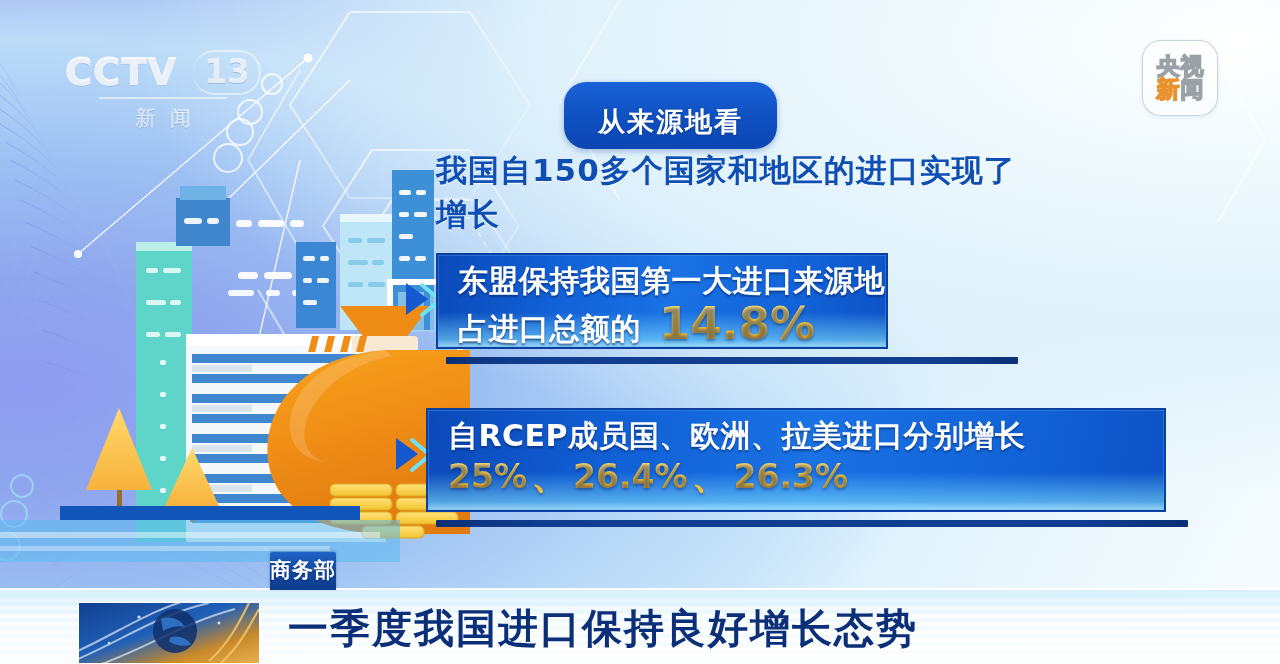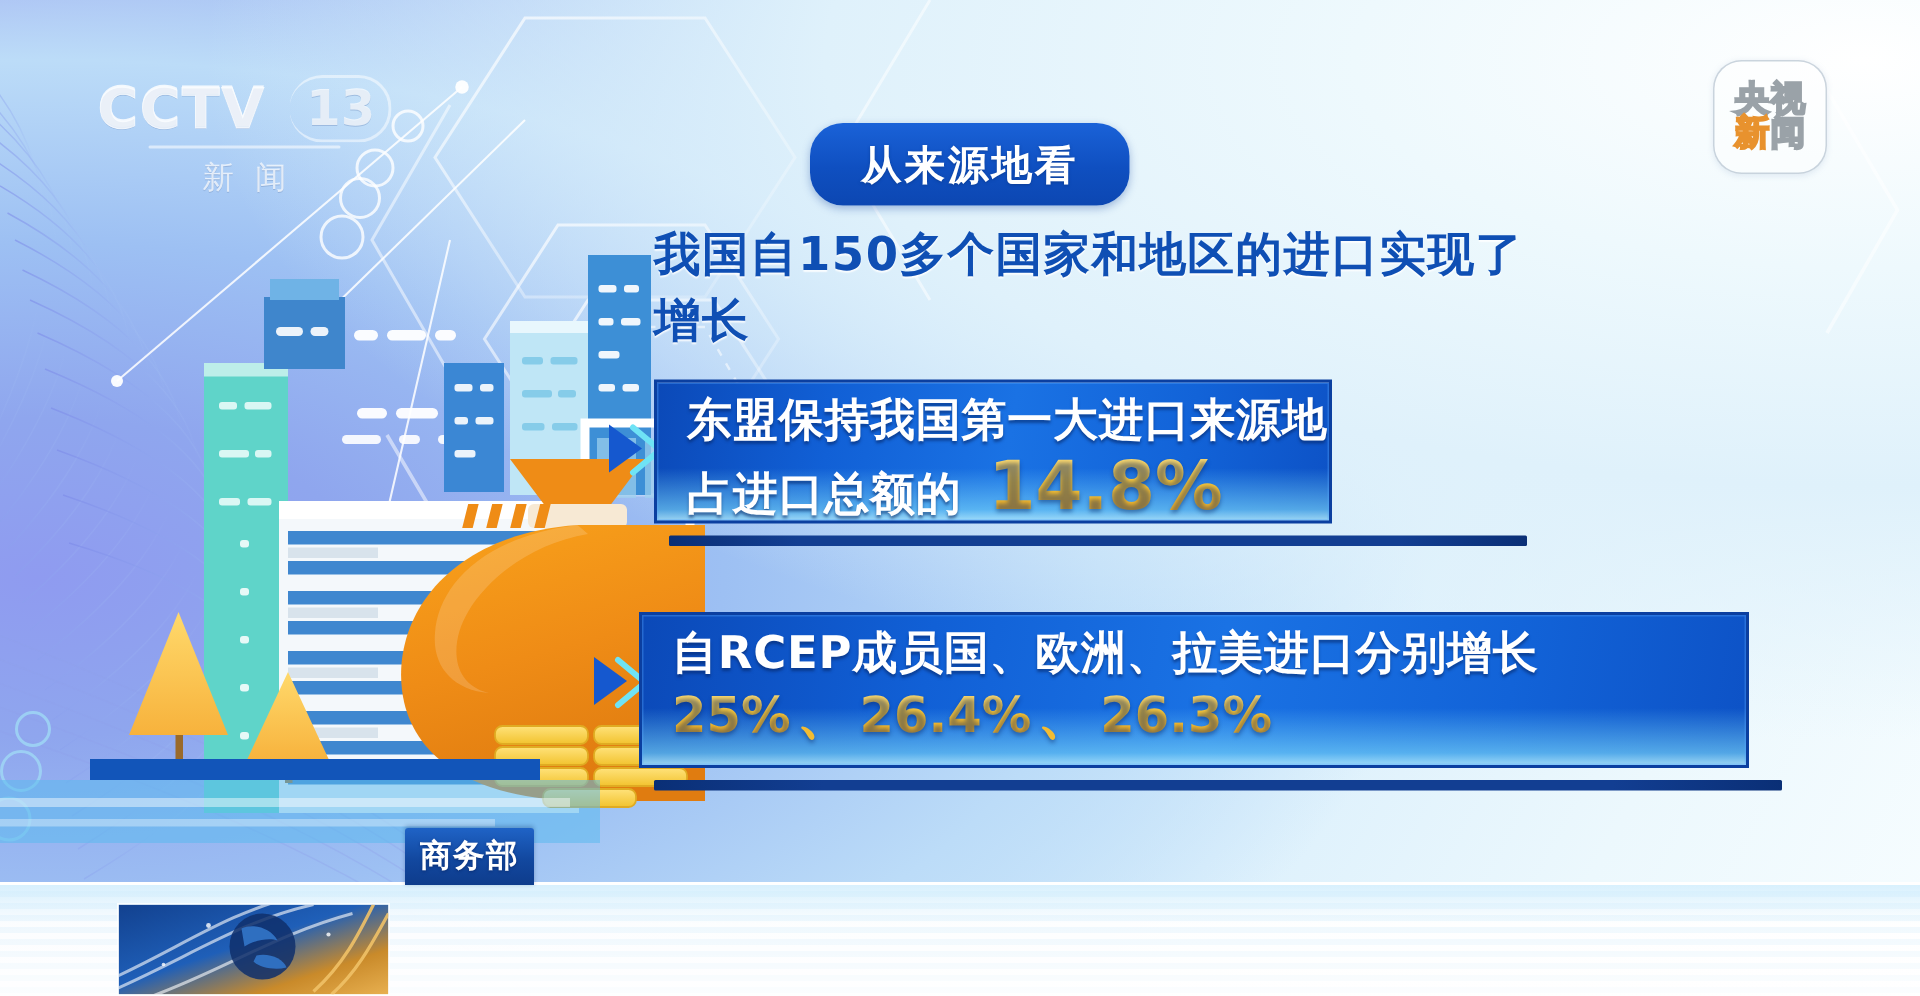--- a/index.html
+++ b/index.html
@@ -72,22 +72,22 @@
     font-size:23px;font-weight:700;
     color:transparent;-webkit-text-stroke:1.6px #9aa2a8;
     letter-spacing:0;
   }
   .app-badge .ch.hl{
     color:#e8922e;-webkit-text-stroke:1.6px #e8922e;
   }
 
   
   .head-pill{
-    position:absolute;left:540px;top:82px;
-    padding:10px 34px 9px;border-radius:22px;
+    position:absolute;left:564px;top:82px;
+    padding:22px 34px 9px;border-radius:22px;
     background:linear-gradient(180deg,#1a62d8 0%,#0f4fc0 55%,#0c47b2 100%);
     box-shadow:0 2px 6px rgba(20,70,160,.35);
   }
   .head-pill span{
     font-size:27px;font-weight:700;color:#fff;letter-spacing:2px;
     text-shadow:0 1px 2px rgba(10,50,120,.55);
   }
 
   
   .intro{
@@ -168,21 +168,21 @@
     position:absolute;inset:0;
     background:linear-gradient(180deg,rgba(210,238,253,.85) 0%,rgba(255,255,255,.55) 35%,rgba(255,255,255,.9) 100%);
   }
   .thumb{
     position:absolute;left:78px;bottom:0;width:180px;height:60px;
     overflow:hidden;border:1px solid rgba(255,255,255,.8);
   }
   .thumb svg{display:block;}
   .dept-tag{
     position:absolute;left:270px;bottom:74px;
-    padding:4px 10px 6px;
+    padding:4px 0 6px;
     background:linear-gradient(180deg,#1f63c6 0%,#12489f 55%,#0e3c8c 100%);
     border-radius:2px 2px 0 0;
     box-shadow:0 -1px 3px rgba(10,40,100,.3);
   }
   .dept-tag span{
     font-size:21px;font-weight:700;color:#fff;letter-spacing:1px;
     text-shadow:0 1px 2px rgba(5,30,90,.6);
   }
   .headline{
     position:absolute;left:288px;top:11px;
@@ -489,20 +489,21 @@
         <span class="num sm">26.4%</span>
         <span class="sep">、</span>
         <span class="num sm">26.3%</span>
       </div>
     </div>
     <div class="underbar"></div>
   </div>
 
   <div class="lower">
     <div class="lower-sheen"></div>
+    <div class="headline">一季度我国进口保持良好增长态势</div>
   </div>
 
   <div class="thumb">
     <svg width="180" height="60" viewBox="0 0 180 60" xmlns="http://www.w3.org/2000/svg">
       <defs>
         <linearGradient id="thGrad" x1="0" y1="0" x2="1" y2="1">
           <stop offset="0%" stop-color="#12418f"></stop>
           <stop offset="45%" stop-color="#1f5fb8"></stop>
           <stop offset="75%" stop-color="#c98a2a"></stop>
           <stop offset="100%" stop-color="#e8b050"></stop>

